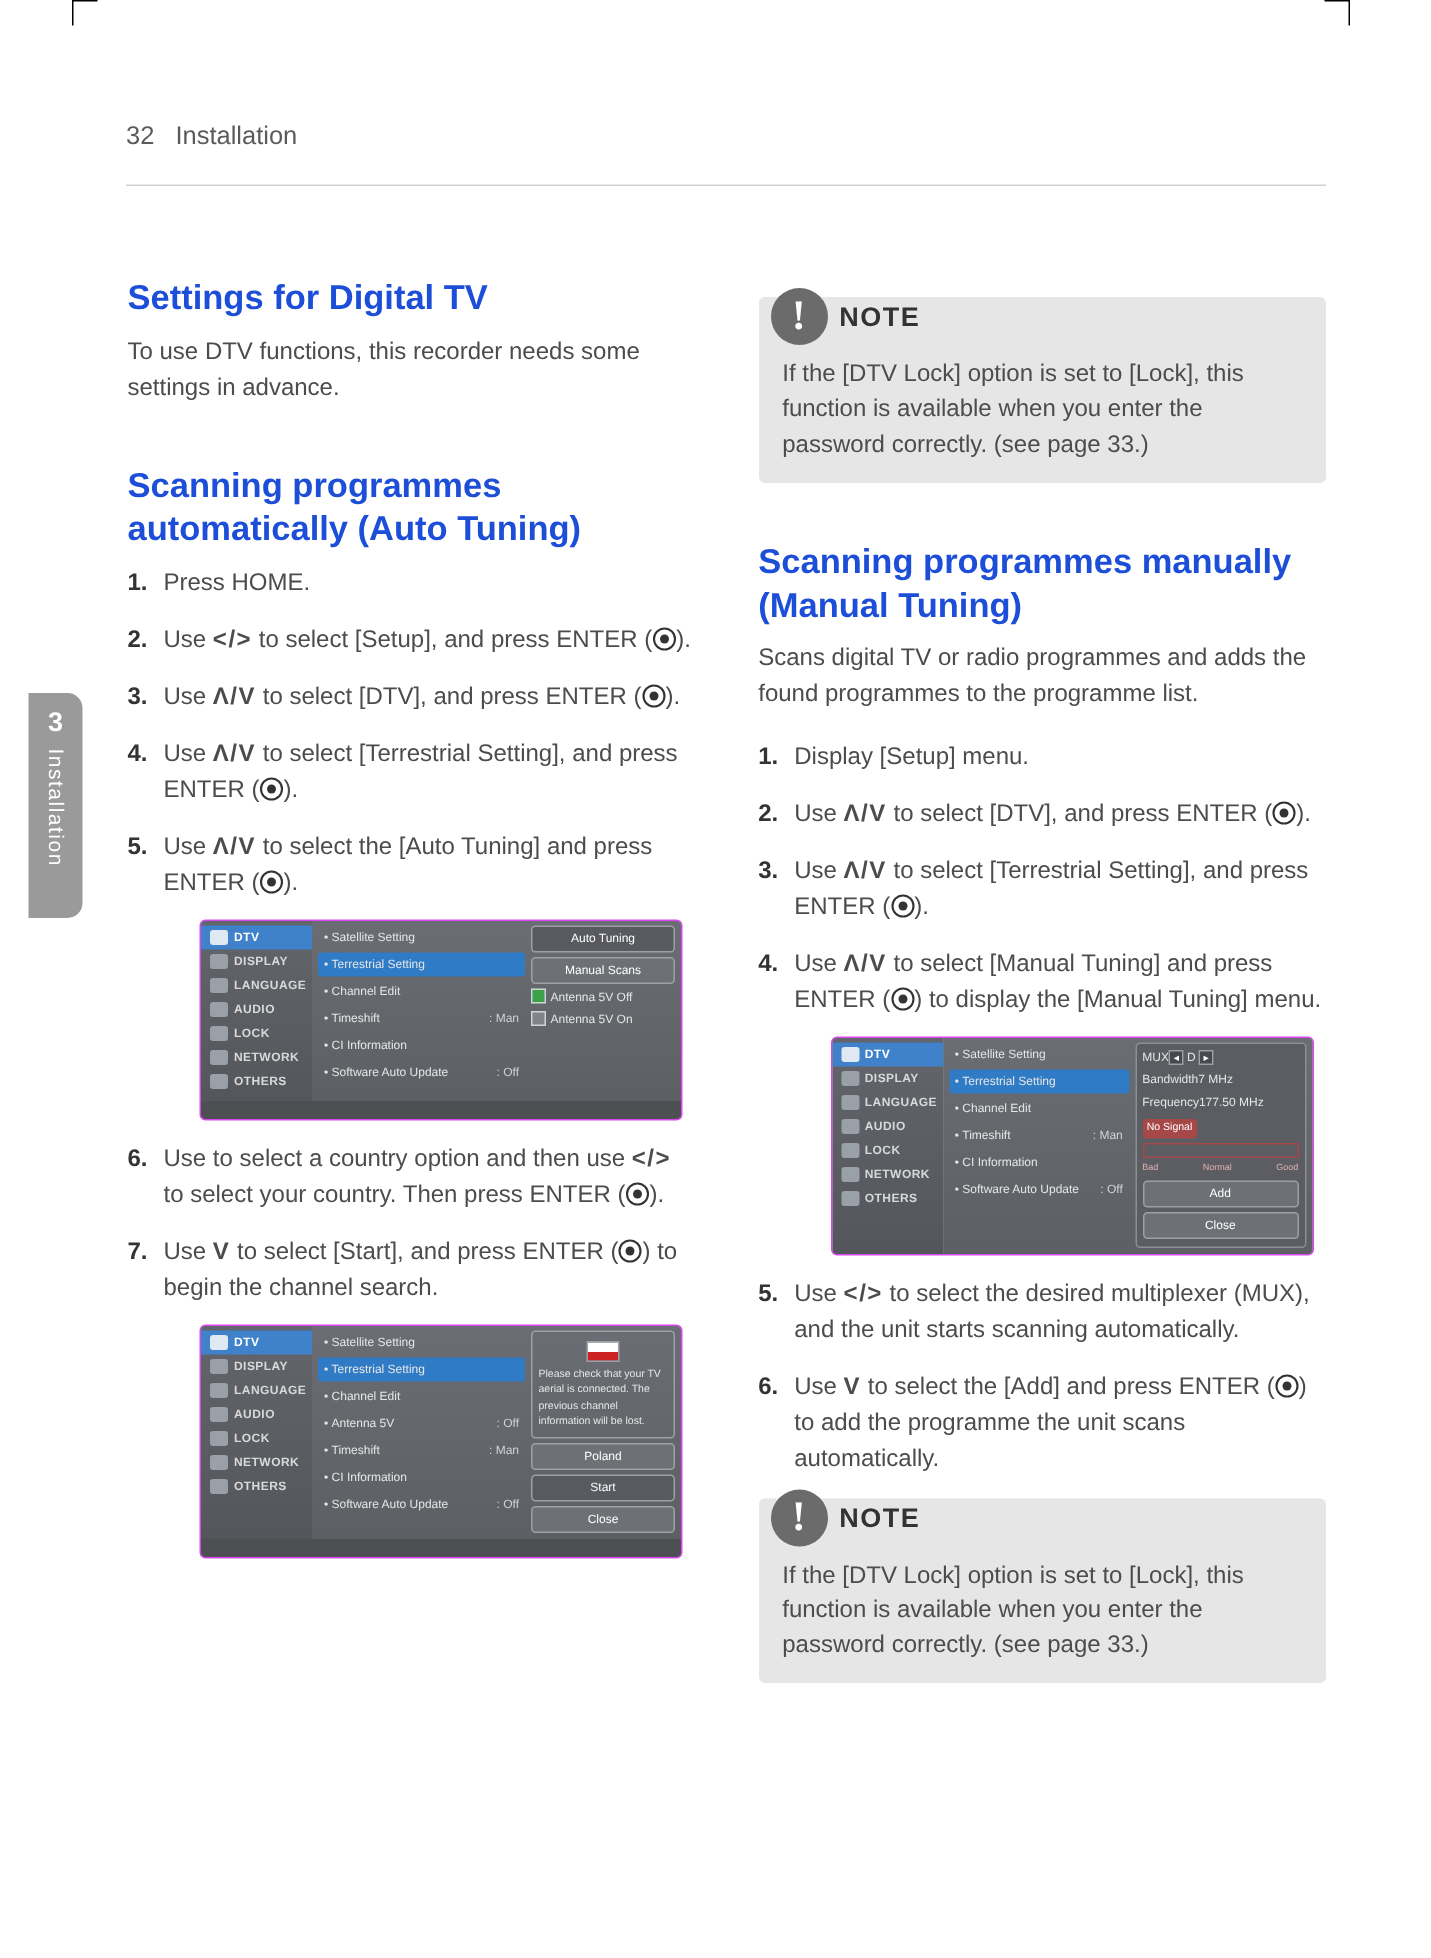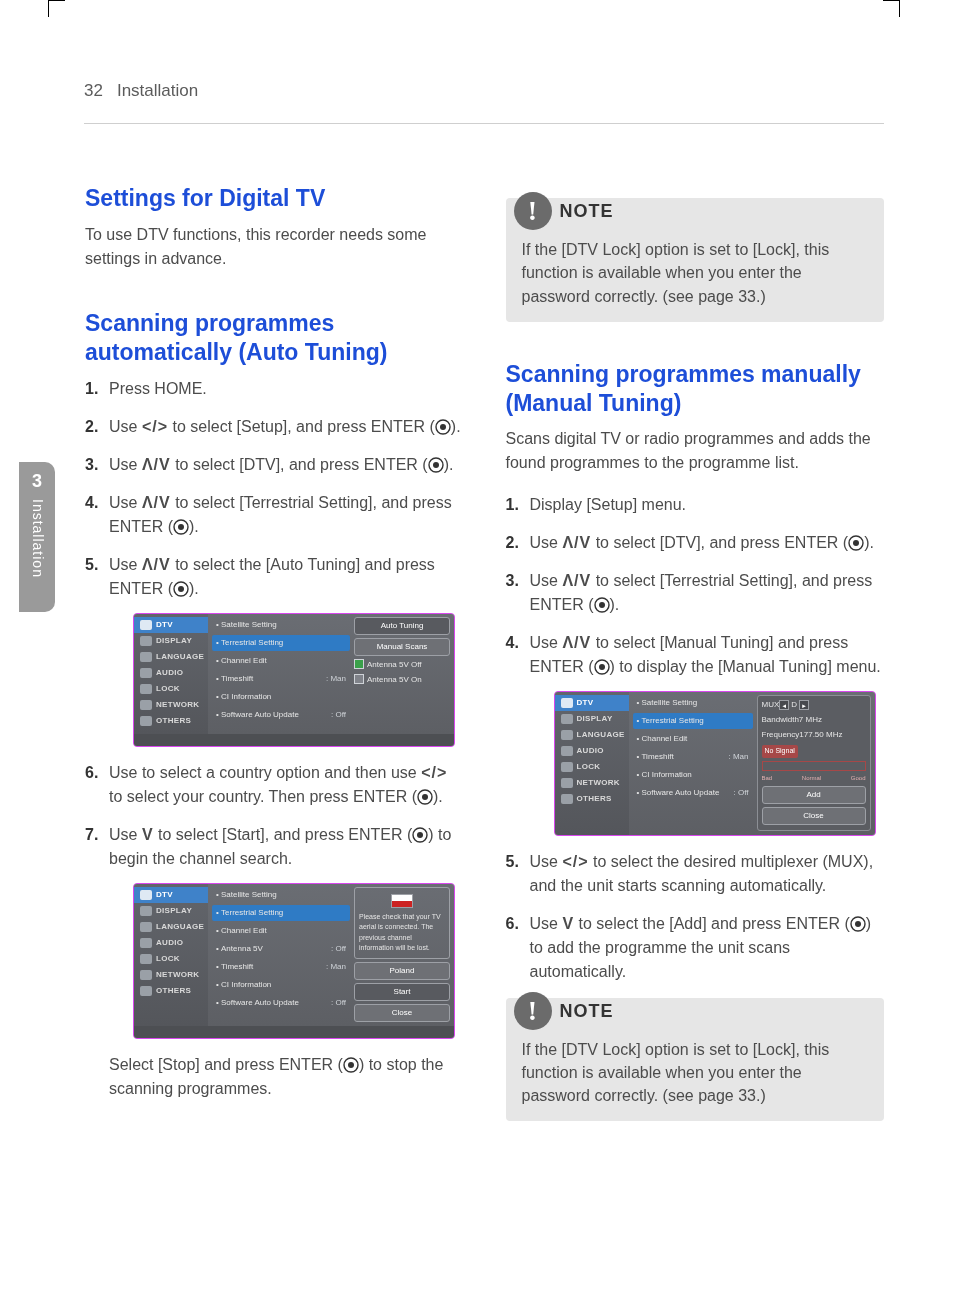--- a/index.html
+++ b/index.html
@@ -515,26 +515,20 @@
                   </div>
                   <div class="btn">Poland</div>
                   <div class="btn sel">Start</div>
                   <div class="btn">Close</div>
                 </div>
               </div>
             </div>
             <div class="shot-foot"></div>
           </div>
 
-          <div class="after-shot" style="margin-left:0">
-            <span>Select [Stop] and press ENTER (</span><span class="enter-icon"><svg width="16" height="16">
-                  <circle cx="8" cy="8" r="7" fill="none" stroke="#333" stroke-width="1.4"></circle>
-                  <circle cx="8" cy="8" r="3" fill="#333"></circle>
-                </svg></span><span>) to stop the scanning programmes.</span>
-          </div>
         </li>
       </ol>
     </div>
 
     <div class="col">
       <div class="note">
         <div class="note-badge">
           <div class="bang">!</div>
           <div class="label">NOTE</div>
         </div>

